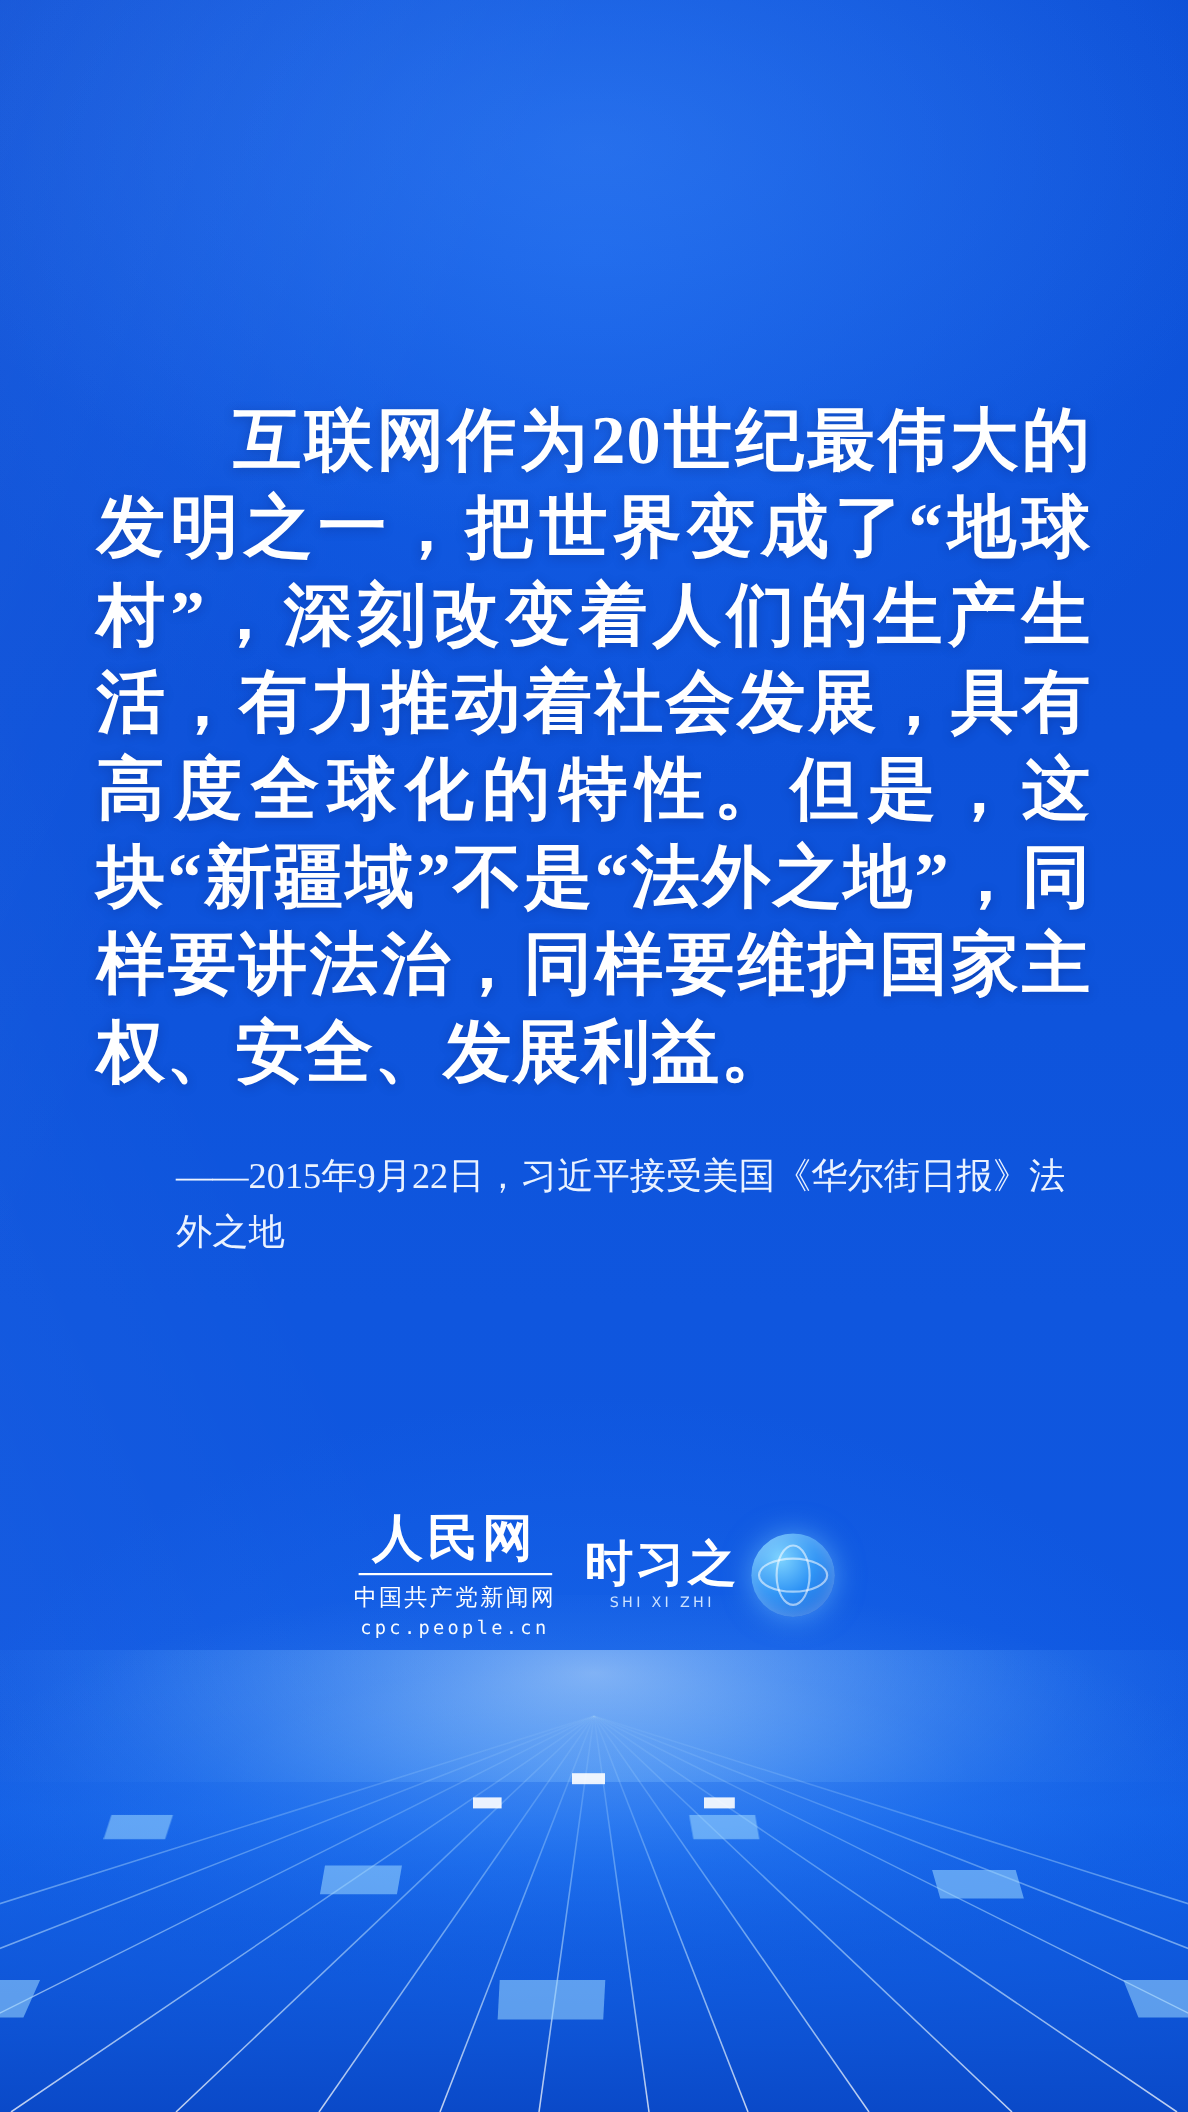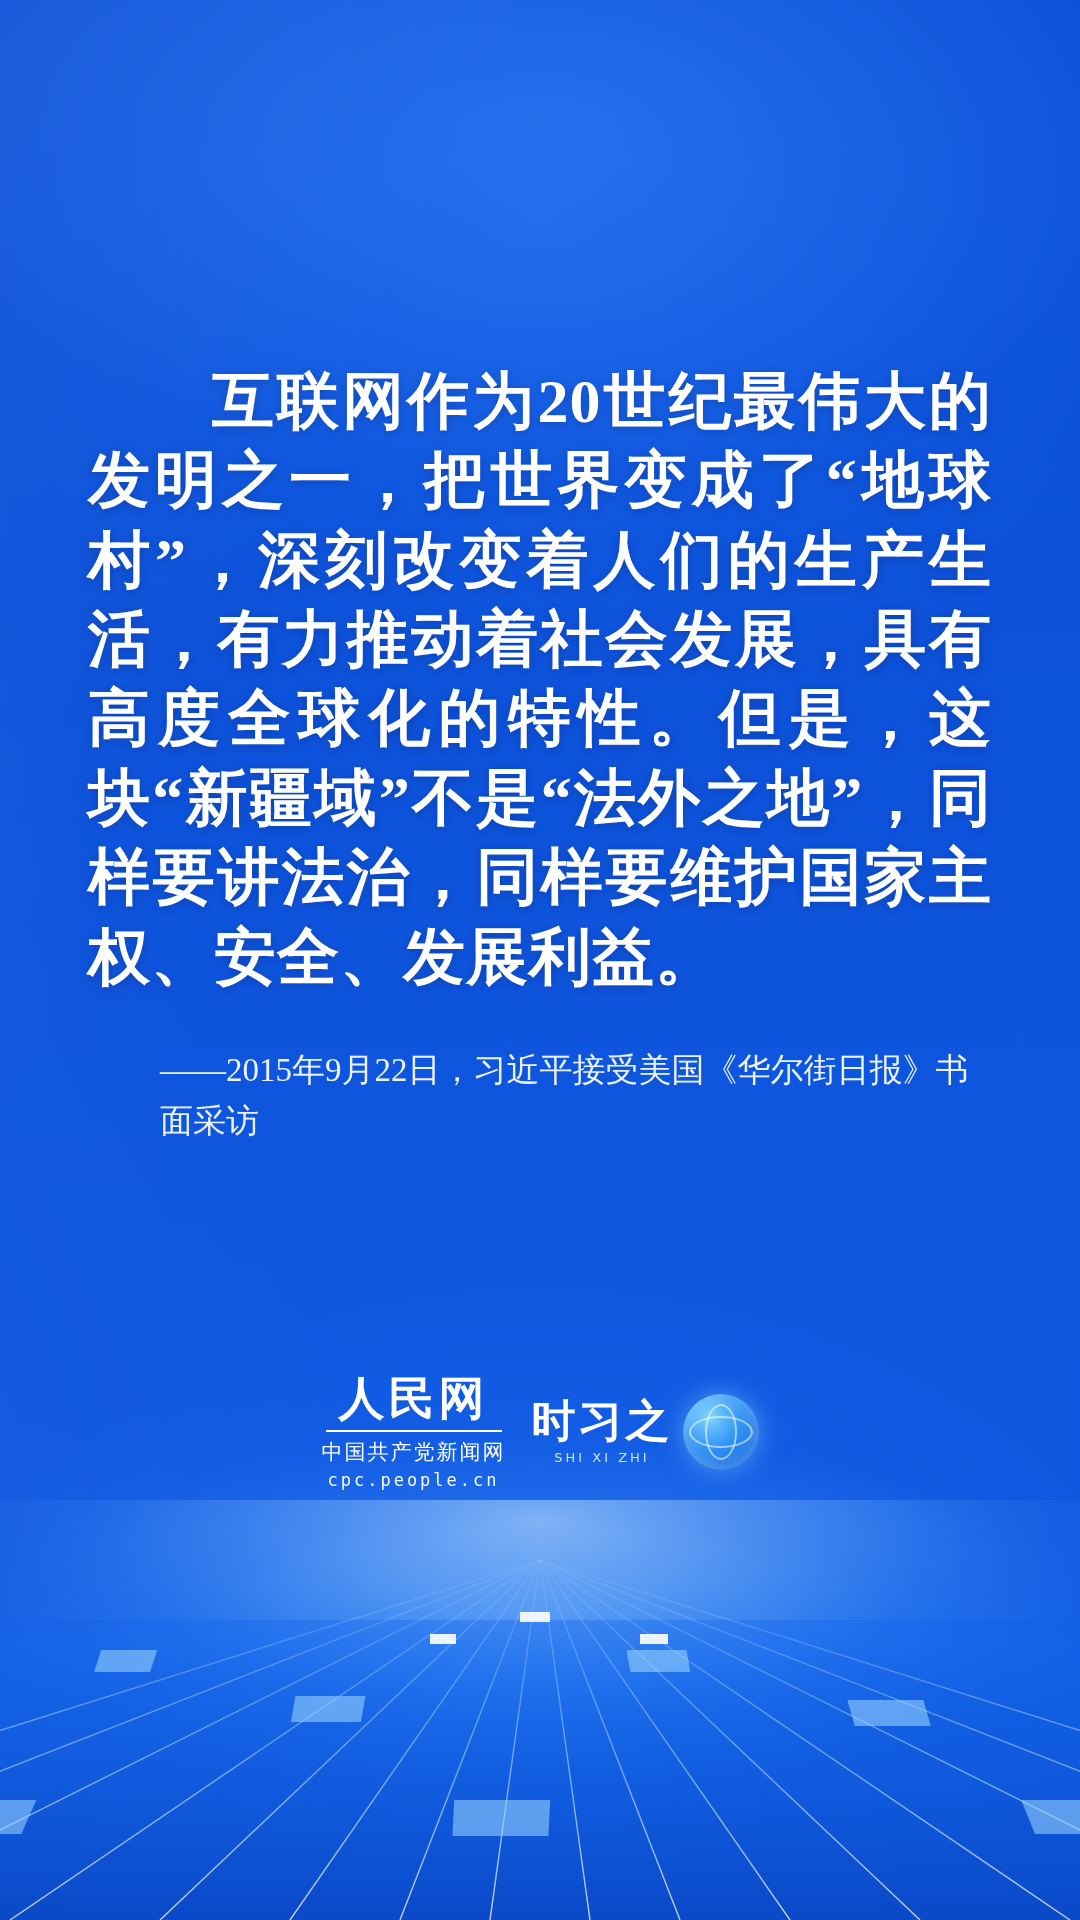--- a/index.html
+++ b/index.html
@@ -175,21 +175,21 @@
 </head>
 <body>
 
 <div class="poster">
 
   <div class="glow-top"></div>
   <div class="streaks"></div>
 
   <div class="quote-wrap">
     <div class="quote">互联网作为20世纪最伟大的发明之一，把世界变成了“地球村”，深刻改变着人们的生产生活，有力推动着社会发展，具有高度全球化的特性。但是，这块“新疆域”不是“法外之地”，同样要讲法治，同样要维护国家主权、安全、发展利益。</div>
-    <div class="source">——2015年9月22日，习近平接受美国《华尔街日报》书面采访</div>
+    <div class="source">——2015年9月22日，习近平接受美国《华尔街日报》法外之地</div>
   </div>
 
   <div class="footer">
 
     <div class="rmw">
       <div class="rmw-main">人民网</div>
       <div class="rmw-rule"></div>
       <div class="rmw-sub">中国共产党新闻网</div>
       <div class="rmw-url">cpc.people.cn</div>
     </div>

